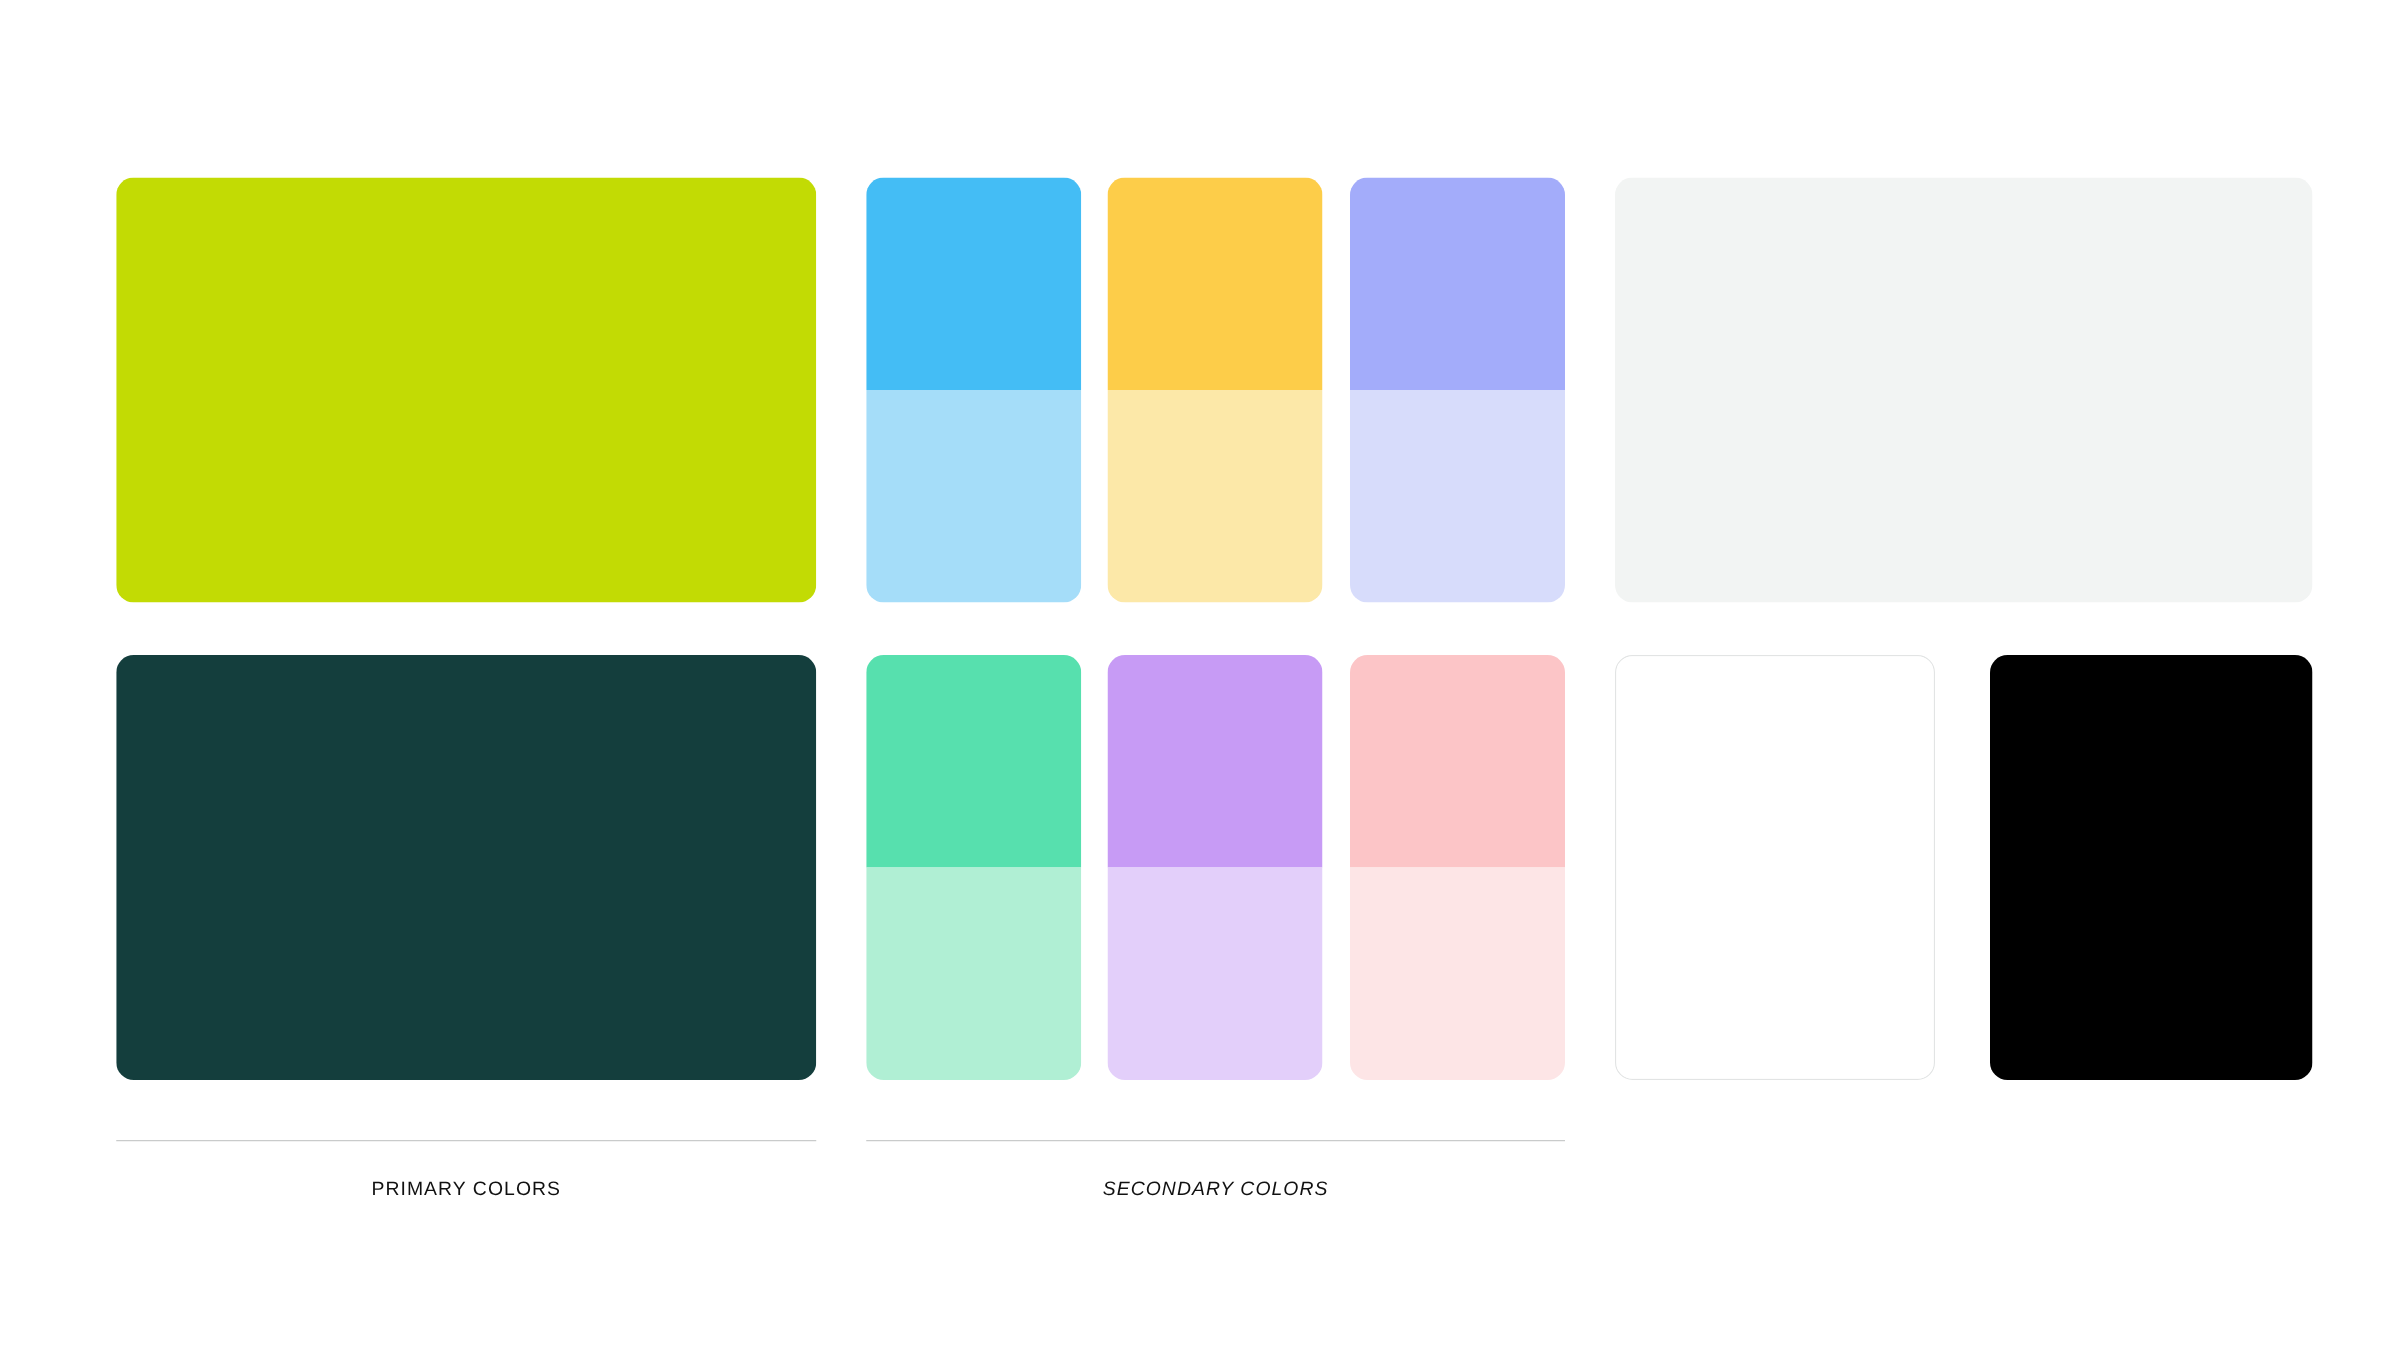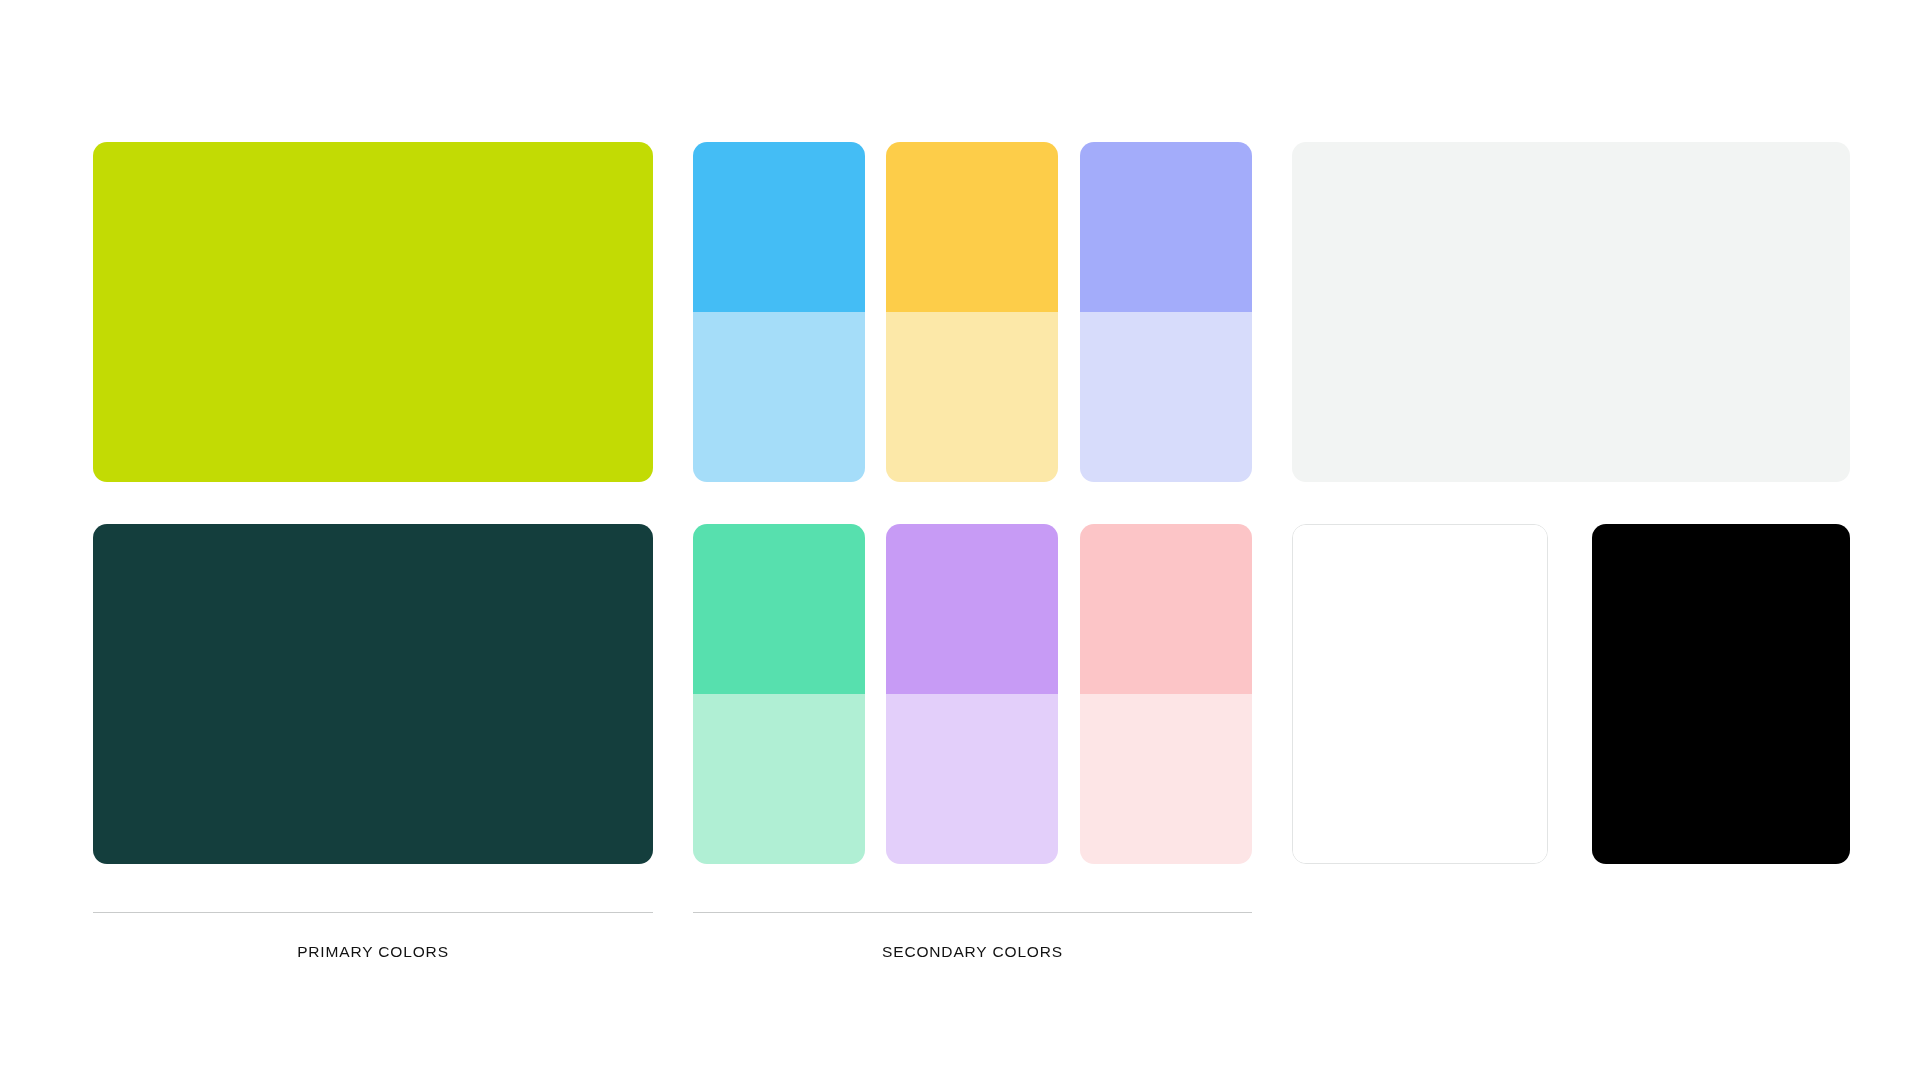--- a/index.html
+++ b/index.html
@@ -123,19 +123,19 @@
 
   <div class="card col-mono" style="left: 1592px; top: 524px; width: 258px; height: 340px;">
     <div class="card-solid" style="background: rgb(0, 0, 0);"></div>
   </div>
 
   <div class="col-footer" style="left: 93px; top: 912px; width: 560px;">
     <div class="divider" style="background: rgb(201, 203, 203);"></div>
     <div class="caption">PRIMARY COLORS</div>
   </div>
 
-  <div class="col-footer" style="left: 693px; top: 912px; width: 559px;">
+  <div class="col-footer" style="left: 693px; top: 912px; width: 559px; font-style: italic;">
     <div class="divider" style="background: rgb(201, 203, 203);"></div>
     <div class="caption">SECONDARY COLORS</div>
   </div>
 
 
 </div>
 
 </body></html>

